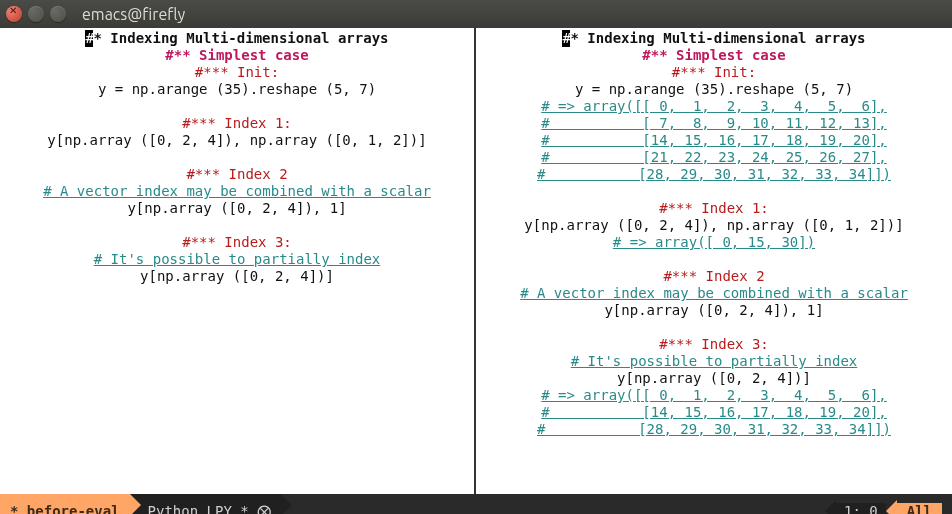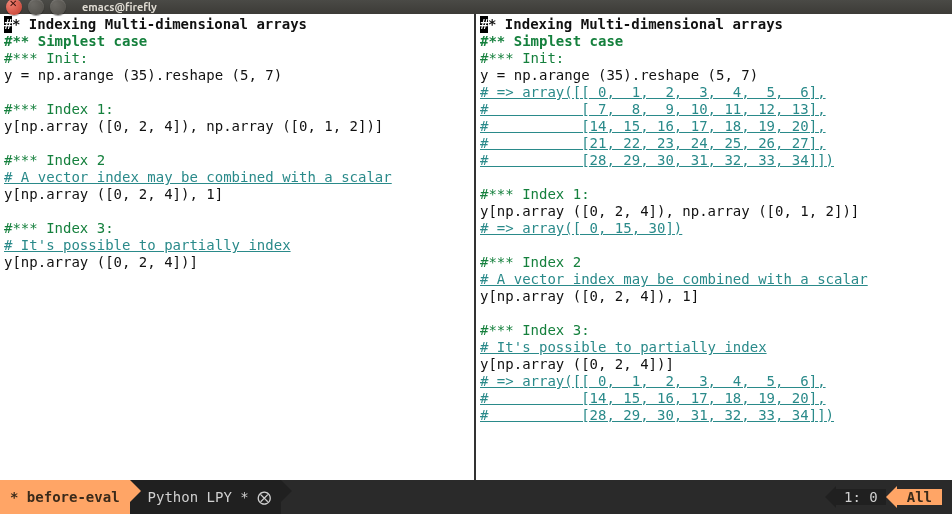--- a/index.html
+++ b/index.html
@@ -1,25 +1,25 @@
 <!DOCTYPE html>
 <html><head>
 <meta charset="utf-8">
 <style>
   * { margin: 0; padding: 0; box-sizing: border-box; }
   html, body { width: 952px; height: 514px; overflow: hidden; font-family: "DejaVu Sans Mono", "Liberation Mono", monospace; }
   .titlebar {
-    height: 14px;
+    height: 28px;
     background: linear-gradient(to bottom, #4a4a46, #3c3b37);
     display: flex; align-items: center;
     padding: 0 6px;
     color: #dfdbd2;
     font-family: "Ubuntu", "DejaVu Sans", sans-serif;
-    font-size: 11px;
-    font-weight: bold;
+    font-size: 16px;
+    font-weight: normal;
   }
   .win-btn {
     width: 16px; height: 16px; border-radius: 50%;
     margin-right: 6px; display: inline-block;
     box-shadow: inset 0 1px 1px rgba(255,255,255,0.15), 0 1px 1px rgba(0,0,0,0.4);
   }
   .btn-close { background: radial-gradient(circle at 30% 30%, #f08070, #c0392b); position: relative; }
   .btn-close::before { content:"✕"; position:absolute; left:3px; top:-1px; font-size:10px; color:#3a120d; }
   .btn-min, .btn-max { background: radial-gradient(circle at 30% 30%, #6b6964, #4e4c47); }
   .titlebar .spacer { width: 10px; }
@@ -29,25 +29,26 @@
     background: #ffffff;
   }
   .pane {
     flex: 1 1 50%;
     padding: 2px 4px 0 4px;
     font-size: 14px;
     line-height: 17px;
     white-space: pre;
     color: #111;
     overflow: hidden;
+    text-align: center;
   }
   .pane.left { border-right: 2px solid #333; }
   .hdr { font-weight: bold; }
-  .red { color: #15803d; font-weight: bold; }
-  .olive { color: #15803d; }
+  .red { color: #be185d; font-weight: bold; }
+  .olive { color: #b91c1c; }
   .teal { color: #2a8a8a; text-decoration: underline; }
   .black { color: #111; margin-top: 24px; }
   
   .cursor {
     display: inline-block;
     width: 8px;
     background: #000;
     color: #fff;
   }
   .modeline {

